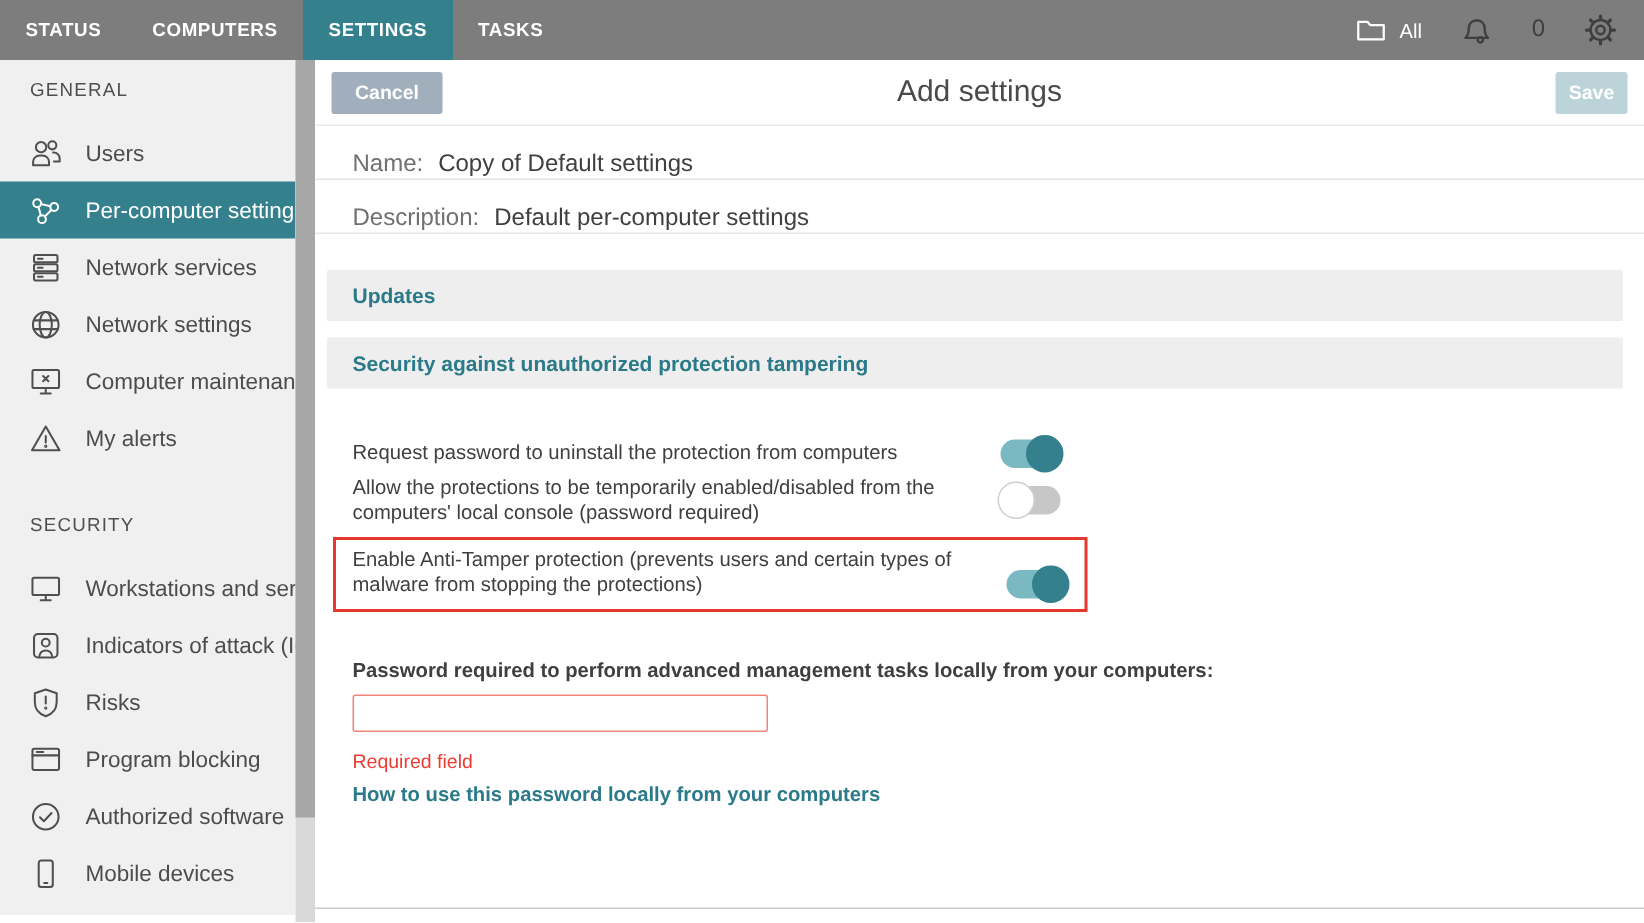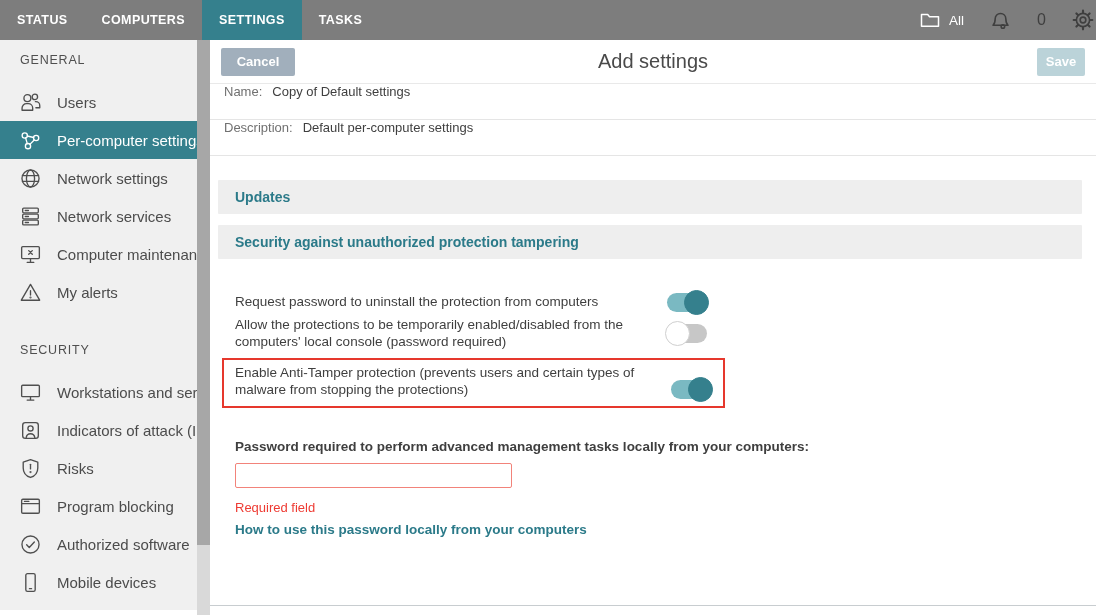--- a/index.html
+++ b/index.html
@@ -7,21 +7,21 @@
   body { font-family:"Liberation Sans","DejaVu Sans",sans-serif; color:#3f3f3f; }
   .screen { position:relative; width:1096px; height:615px; overflow:hidden; background:#fff; }
 
   
   .topnav { position:absolute; top:0; left:0; width:100%; height:40px;
             background:var(--nav-bg); display:flex; align-items:stretch; }
   .nav-tabs { display:flex; align-items:stretch; margin-left:0; }
   .nav-tab { display:flex; align-items:center; padding:0 17px; cursor:pointer; }
   .nav-tab span { color:#fff; font-size:12.5px; font-weight:bold; letter-spacing:.4px; }
   .nav-tab.active { background:var(--accent); }
-  .nav-right { margin-left:auto; display:flex; align-items:center; gap:24px; }
+  .nav-right { margin-left:auto; display:flex; align-items:center; padding-right:16px; gap:24px; }
   .nav-right .icon svg { display:block; }
   .filter-all { display:flex; align-items:center; gap:7px; color:#fff; font-size:13.5px; cursor:pointer; }
   .icon { display:inline-flex; }
   .icon svg { width:24px; height:24px; }
 
   
   .sidebar { position:absolute; top:40px; left:0; width:197px; height:570px;
              background:#f0f0f0; overflow:hidden; }
   .sb-group.first { padding-top:13px; }
   .sb-group.second { margin-top:32px; }
@@ -42,22 +42,22 @@
   .main { position:absolute; top:40px; left:210px; width:886px; height:575px; background:#fff; }
   .main-header { position:relative; height:44px; border-bottom:1px solid #e9e9e9;
                  display:flex; align-items:center; padding:0 11px; }
   .btn { border:none; border-radius:2px; color:#fff; font-weight:bold; font-size:13px;
          font-family:inherit; cursor:pointer; }
   .btn-cancel { width:74px; height:28px; background:var(--cancel); }
   .btn-save { width:48px; height:28px; background:var(--save); margin-left:auto; }
   .page-title { position:absolute; left:0; right:0; text-align:center; font-size:20px; color:#4a4a4a; }
 
   .form-rows { }
-  .form-row { display:flex; align-items:flex-start; height:36px; padding-left:14px;
-              border-bottom:1px solid #e5e5e5; font-size:13px; }
+  .form-row { display:flex; align-items:flex-end; height:36px; padding-left:25px;
+              border-bottom:1px solid #e5e5e5; font-size:16px; }
   .form-label { color:#707070; margin-right:10px; }
   .form-value { color:#3f3f3f; }
   .form-row.link-row .form-value { color:var(--teal-text); font-weight:bold; cursor:pointer; }
 
   .sections { margin-top:24px; }
   .section-bar { height:34px; margin:0 14px 11px 8px; background:#eeeeee; border-radius:1px;
                  display:flex; align-items:center; padding-left:17px; cursor:pointer; }
   .section-bar span { color:var(--teal-text); font-size:14px; font-weight:bold; }
 
   .tamper-panel { padding:23px 0 0 25px; }
@@ -148,37 +148,37 @@
               <circle cx="17.4" cy="9.6" r="2.5"></circle>
               <circle cx="9.6" cy="17.4" r="2.5"></circle>
               <path d="M8.9 7.7l6.1 1.4M7.3 9.5l1.6 5.5M15.6 11.5l-4.2 4.2"></path>
             </svg>
           </span>
           <span class="sb-label">Per-computer settings</span>
         </div>
         <div class="sb-item">
           <span class="icon">
             <svg viewBox="0 0 24 24" fill="none" stroke="currentColor" stroke-width="1.3" stroke-linecap="round" stroke-linejoin="round">
-              <circle cx="12" cy="12" r="8.2"></circle>
-              <ellipse cx="12" cy="12" rx="3.9" ry="8.2"></ellipse>
-              <path d="M4.3 9.2h15.4M4.3 14.8h15.4"></path>
-            </svg>
-          </span>
-          <span class="sb-label">Network settings</span>
-        </div>
-        <div class="sb-item">
-          <span class="icon">
-            <svg viewBox="0 0 24 24" fill="none" stroke="currentColor" stroke-width="1.3" stroke-linecap="round" stroke-linejoin="round">
               <rect x="4.5" y="3.9" width="15" height="4.6" rx="1"></rect>
               <rect x="4.5" y="9.7" width="15" height="4.6" rx="1"></rect>
               <rect x="4.5" y="15.5" width="15" height="4.6" rx="1"></rect>
               <path d="M7 6.2h3M7 12h3M7 17.8h3"></path>
             </svg>
           </span>
           <span class="sb-label">Network services</span>
+        </div>
+        <div class="sb-item">
+          <span class="icon">
+            <svg viewBox="0 0 24 24" fill="none" stroke="currentColor" stroke-width="1.3" stroke-linecap="round" stroke-linejoin="round">
+              <circle cx="12" cy="12" r="8.2"></circle>
+              <ellipse cx="12" cy="12" rx="3.9" ry="8.2"></ellipse>
+              <path d="M4.3 9.2h15.4M4.3 14.8h15.4"></path>
+            </svg>
+          </span>
+          <span class="sb-label">Network settings</span>
         </div>
         <div class="sb-item">
           <span class="icon">
             <svg viewBox="0 0 24 24" fill="none" stroke="currentColor" stroke-width="1.3" stroke-linecap="round" stroke-linejoin="round">
               <rect x="3.5" y="4.5" width="17" height="11.5" rx="1"></rect>
               <path d="M12 16v3.3M8.8 19.5h6.4M10.3 8.3l3.4 3.4M13.7 8.3l-3.4 3.4"></path>
             </svg>
           </span>
           <span class="sb-label">Computer maintenance</span>
         </div>

